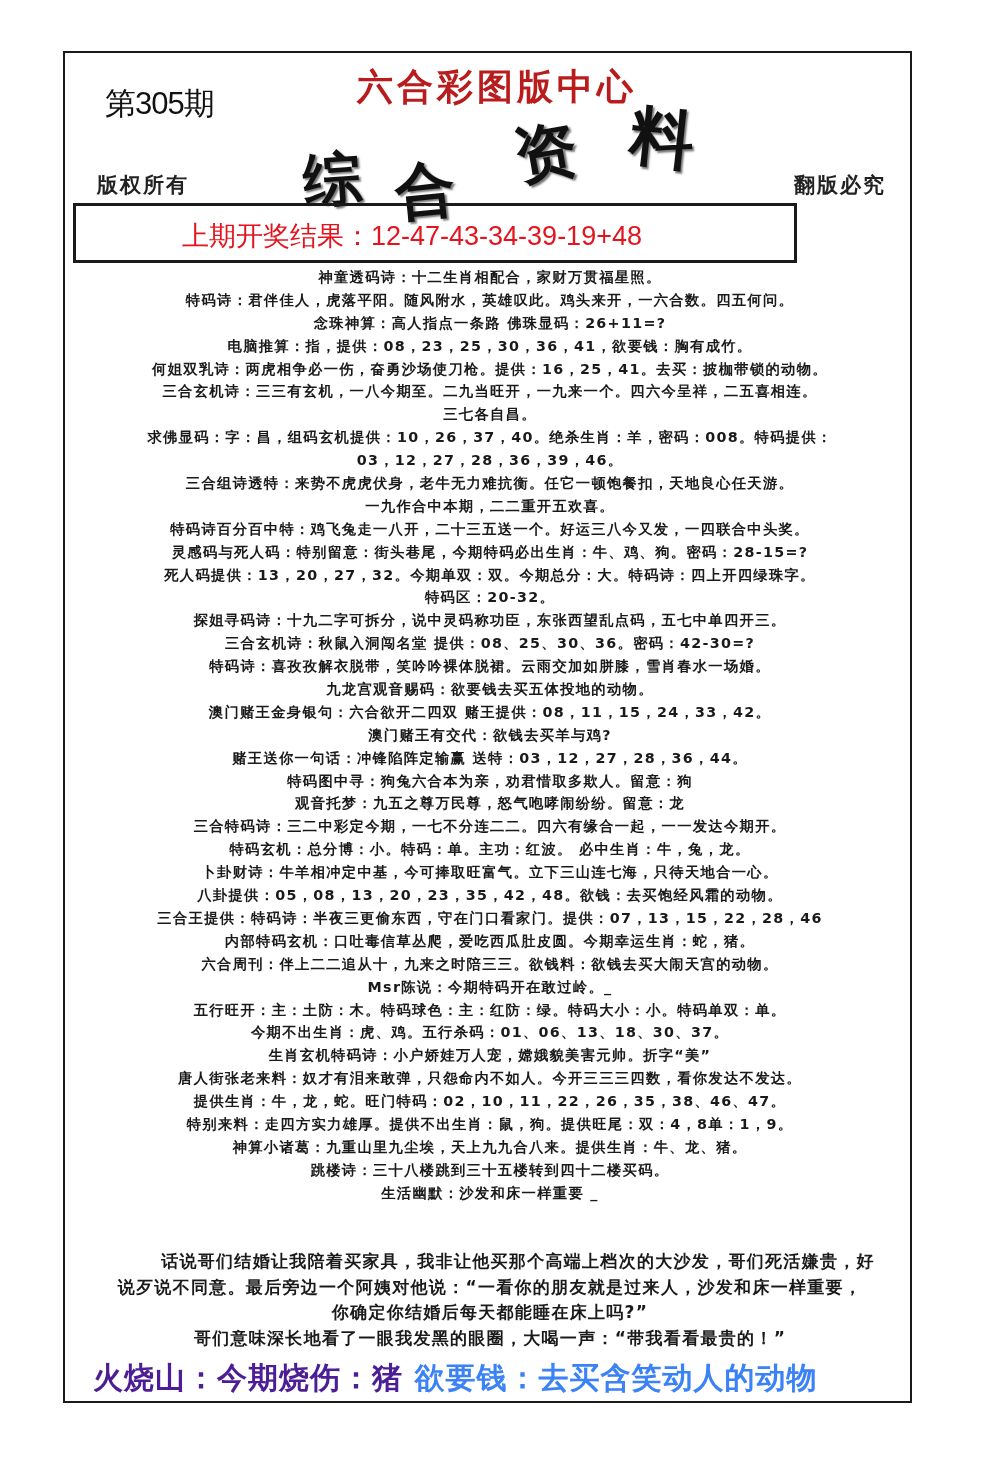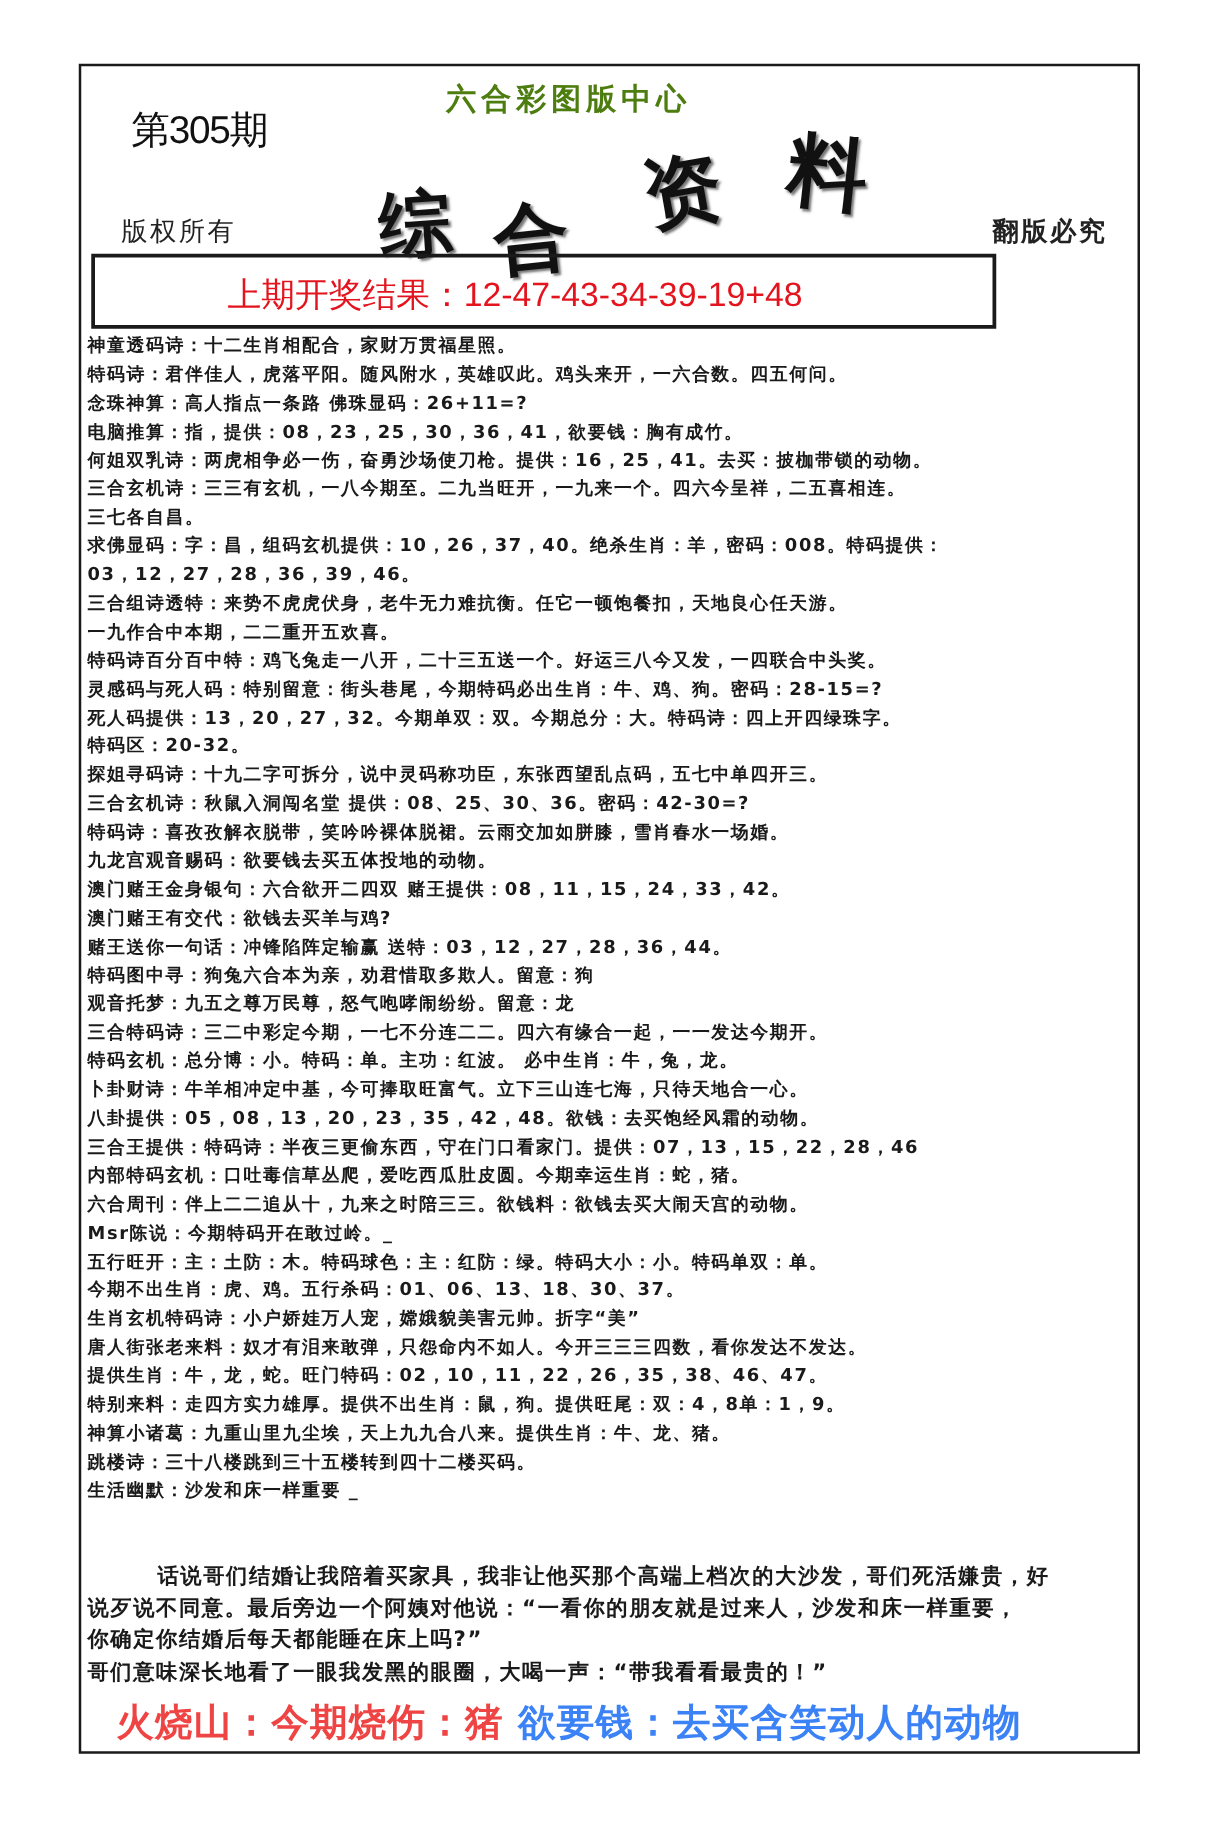--- a/index.html
+++ b/index.html
@@ -2,45 +2,45 @@
 <html><head>
 <meta charset="utf-8">
 <style>
   html, body { margin: 0; padding: 0; background: #ffffff; }
   body { width: 984px; height: 1457px; position: relative; overflow: hidden;
          font-family: "DejaVu Sans", sans-serif; color: #111; }
   .sheet { position: absolute; left: 63px; top: 51px; width: 849px; height: 1352px;
            border: 2px solid #1a1a1a; box-sizing: border-box; background: #fff; }
   .issue { position: absolute; left: 40px; top: 30px; font-family: "Liberation Sans", sans-serif;
            font-size: 31px; letter-spacing: -1px; color: #111; }
-  .center-title { position: absolute; left: 292px; top: 10px; font-size: 24px; font-weight: bold;
-                  letter-spacing: 4px; color: #4d7c0f; font-family: "DejaVu Sans", sans-serif; }
+  .center-title { position: absolute; left: 292px; top: 10px; font-size: 36px; font-weight: bold;
+                  letter-spacing: 4px; color: #b91c1c; font-family: "DejaVu Sans", sans-serif; }
   .big-word { position: absolute; font-family: "DejaVu Serif", serif; font-weight: bold;
               color: #111; text-shadow: 2px 2px 2px #777; }
   .bw1 { left: 238px; top: 88px; font-size: 58px; transform: rotate(-4deg); }
   .bw2 { left: 330px; top: 98px; font-size: 60px; transform: rotate(-6deg); }
   .bw3 { left: 450px; top: 58px; font-size: 62px; transform: rotate(-10deg); }
   .bw4 { left: 565px; top: 42px; font-size: 64px; transform: rotate(6deg); }
-  .corner-left { position: absolute; left: 32px; top: 118px; font-size: 21px; font-weight: normal;
+  .corner-left { position: absolute; left: 32px; top: 118px; font-size: 21px; font-weight: bold;
                  letter-spacing: 2px; color: #222; }
   .corner-right { position: absolute; right: 24px; top: 118px; font-size: 21px; font-weight: bold;
                   letter-spacing: 2px; color: #222; }
   .result-box { position: absolute; left: 8px; top: 150px; width: 724px; height: 60px;
                 border: 3px solid #1a1a1a; box-sizing: border-box; }
   .result-text { position: absolute; left: 106px; top: 12px; font-family: "Liberation Sans", sans-serif;
                  font-size: 27px; color: #e3141e; white-space: nowrap; }
   .lines { position: absolute; left: 5px; top: 213px; width: 840px; }
   .line { font-size: 14.3px; line-height: 22.9px; height: 22.9px; white-space: nowrap;
-          font-weight: bold; color: #1a1a1a; letter-spacing: 1.3px; }
+          font-weight: bold; color: #1a1a1a; letter-spacing: 1.3px; text-align: center; }
   .story { position: absolute; left: 5px; top: 1196px; width: 840px; }
   .story .line { font-size: 17px; line-height: 25.5px; height: 25.5px; }
   .indent { padding-left: 56px; }
   .footer { position: absolute; left: 28px; top: 1305px; white-space: nowrap;
             font-family: "DejaVu Serif", serif; font-weight: bold; font-size: 30px; letter-spacing: 1px; }
-  .red { color: #ef4444; }
+  .red { color: #4c1d95; }
   .green { color: #3b82f6; }
 </style>
 </head>
 <body>
 
 <div class="sheet">
   <div class="issue">第305期</div>
   <div class="center-title">六合彩图版中心</div>
   <div class="big-word bw1">综</div>
   <div class="big-word bw2">合</div>

